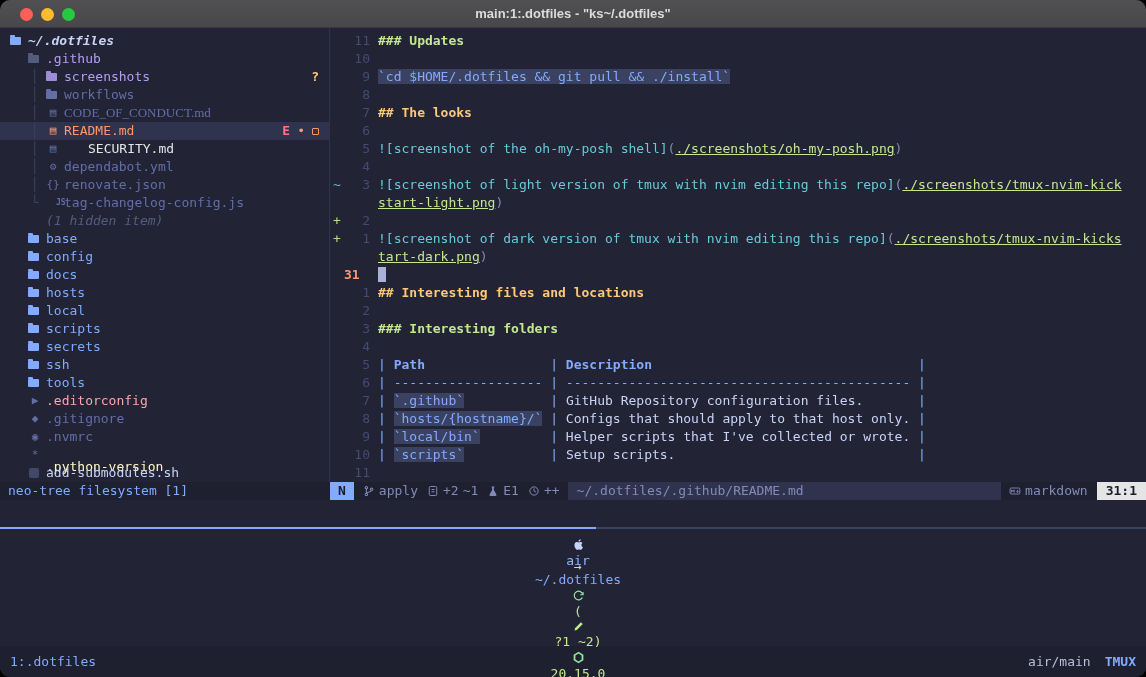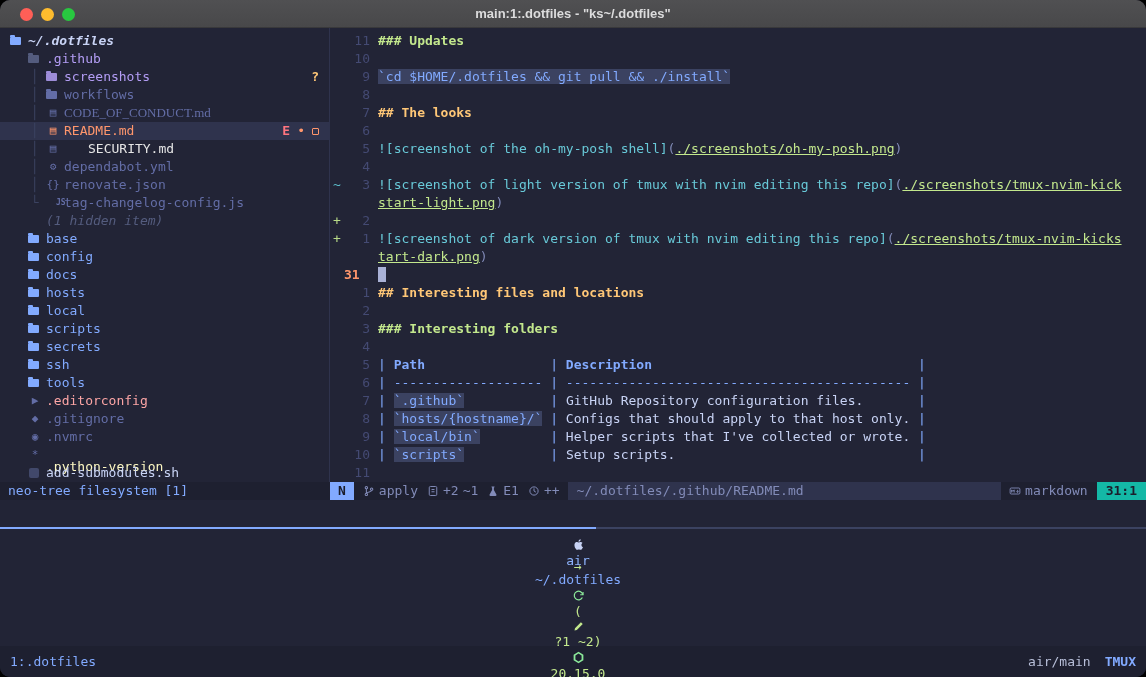--- a/index.html
+++ b/index.html
@@ -53,21 +53,21 @@
   .e-th{color:#82aaff;font-weight:bold;}
   .cursor{display:inline-block;width:8px;height:15px;background:#a9b1d6;vertical-align:middle;margin-top:-2px;}
 
   
   .statusrow{height:18px;display:flex;background:#1e2030;}
   .neo-status{width:330px;flex:none;box-sizing:border-box;padding-left:8px;color:#82aaff;line-height:18px;overflow:hidden;}
   .lualine{flex:1;display:flex;align-items:center;overflow:hidden;}
   .mode-badge{background:#82aaff;color:#1b1d2b;font-weight:bold;padding:0 8px;line-height:18px;flex:none;}
   .sl-item{color:#828bb8;display:inline-flex;align-items:center;gap:4px;margin-left:9px;flex:none;line-height:18px;}
   .sl-path{flex:1;background:#2f334d;color:#828bb8;padding:0 9px;margin:0 8px;line-height:18px;overflow:hidden;white-space:pre;}
-  .pos-badge{background:#14b8a6;color:#1b1d2b;font-weight:bold;padding:0 9px;line-height:18px;flex:none;margin-left:9px;}
+  .pos-badge{background:#e5e5e5;color:#1b1d2b;font-weight:bold;padding:0 9px;line-height:18px;flex:none;margin-left:9px;}
   .sl-ic{width:12px;height:12px;flex:none;}
 
   
   .cmdline{height:27px;background:#222436;}
   .pane-divider{height:2px;display:flex;}
   .pd-active{width:596px;background:#82aaff;height:1.6px;}
   .pd-rest{flex:1;background:#3b4261;height:1.6px;}
   .shell{height:117px;background:#222436;padding:9px 0 0 10px;box-sizing:border-box;}
   .sline{height:19px;line-height:19px;display:flex;align-items:center;white-space:pre;flex-direction:column;}
   .sp-user{color:#8fb5ff;} .sp-path{color:#82aaff;} .sp-git{color:#c3e88d;} .sp-node{color:#c3e88d;}

